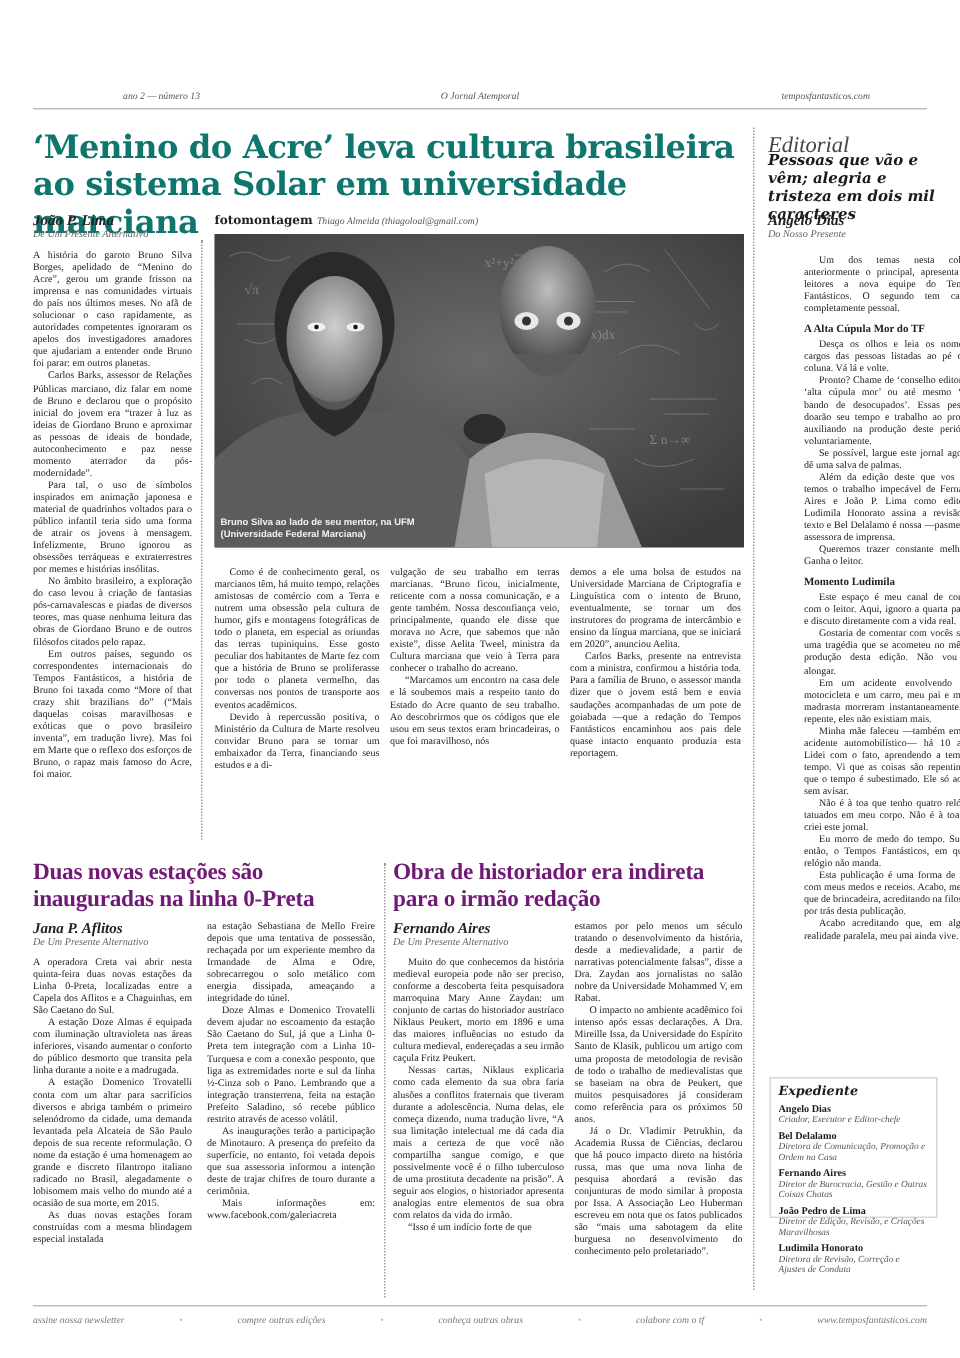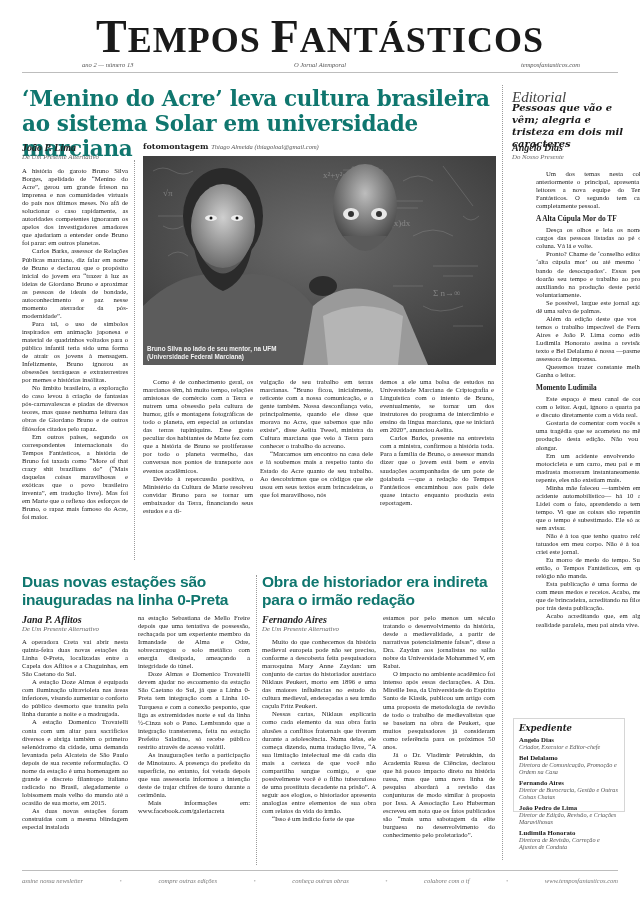--- a/index.html
+++ b/index.html
@@ -28,43 +28,39 @@
   .photo-label .credit { font-family: "Liberation Serif", serif; font-style: italic; font-weight: normal; font-size: 6.5px; color: #555; }
   .photo { position: absolute; left: 143px; top: 156px; width: 353px; height: 209px; background: #4d4d4d; overflow: hidden; }
   .photo svg { display: block; }
   .photo-caption { position: absolute; left: 4px; bottom: 5px; font-family: "Liberation Sans", sans-serif; font-weight: bold;
     font-size: 6.3px; line-height: 7.5px; color: #f2f2f2; width: 150px; }
 
   .editorial-kicker { position: absolute; left: 512px; top: 89px; font-family: "Liberation Serif", serif; font-style: italic; font-size: 15px; color: #444; }
   .editorial-title { position: absolute; left: 512px; top: 102px; width: 118px; font-family: "DejaVu Serif", serif; font-style: italic;
     font-weight: bold; font-size: 10px; line-height: 12px; color: #1a1a1a; }
 
-  .h-sec { position: absolute; font-family: Liberation Sans, sans-serif; font-weight: bold; font-size: 15.5px; line-height: 18px; color: #0f766e; letter-spacing: -0.2px; }
+  .h-sec { position: absolute; font-family: Liberation Serif, serif; font-weight: bold; font-size: 15.5px; line-height: 18px; color: #701a75; letter-spacing: -0.2px; }
 
   .vrule { position: absolute; width: 0; border-left: 1px dotted #9a9a9a; }
 
   .expediente { position: absolute; left: 513px; top: 718px; width: 112px; height: 94px; border: 1px solid #d6d6d6; padding: 4px 5px; }
   .exp-title { font-family: "DejaVu Serif", serif; font-style: italic; font-weight: bold; font-size: 8.5px; margin-bottom: 3px; }
   .exp-name { font-family: "Liberation Serif", serif; font-weight: bold; font-size: 6.8px; margin-top: 3px; }
   .exp-role { font-family: "Liberation Serif", serif; font-style: italic; font-size: 6.2px; line-height: 7.5px; color: #555; }
 
   .footer-rule { position: absolute; left: 22px; right: 22px; top: 870px; border-top: 1px solid #bdbdbd; }
   .footer { position: absolute; top: 877px; left: 22px; right: 22px; display: flex; justify-content: space-between;
     font-family: "Liberation Serif", serif; font-style: italic; font-size: 6.5px; color: #777; }
   .footer .sep { color: #bbb; }
   a { color: inherit; text-decoration: none; }
 </style>
 </head>
 <body>
 
 <header class="masthead">
-  <div class="mast-title">
-    <span class="big">T</span><span>EMPOS</span>
-    <span class="big">F</span><span>ANTÁSTICOS</span>
-  </div>
   <div class="mast-meta" style="left:82px;">ano 2 — número 13</div>
   <div class="mast-meta" style="left:0;width:640px;text-align:center;">O Jornal Atemporal</div>
   <a class="mast-meta" style="right:60px;" href="#">temposfantasticos.com</a>
   <div class="mast-rule"></div>
 </header>
 
 <h1 class="h-main">‘Menino do Acre’ leva cultura brasileira ao sistema Solar em universidade marciana</h1>
 
 <div style="position:absolute;left:22px;top:142px;">
   <div class="byline-name">João P. Lima</div>

